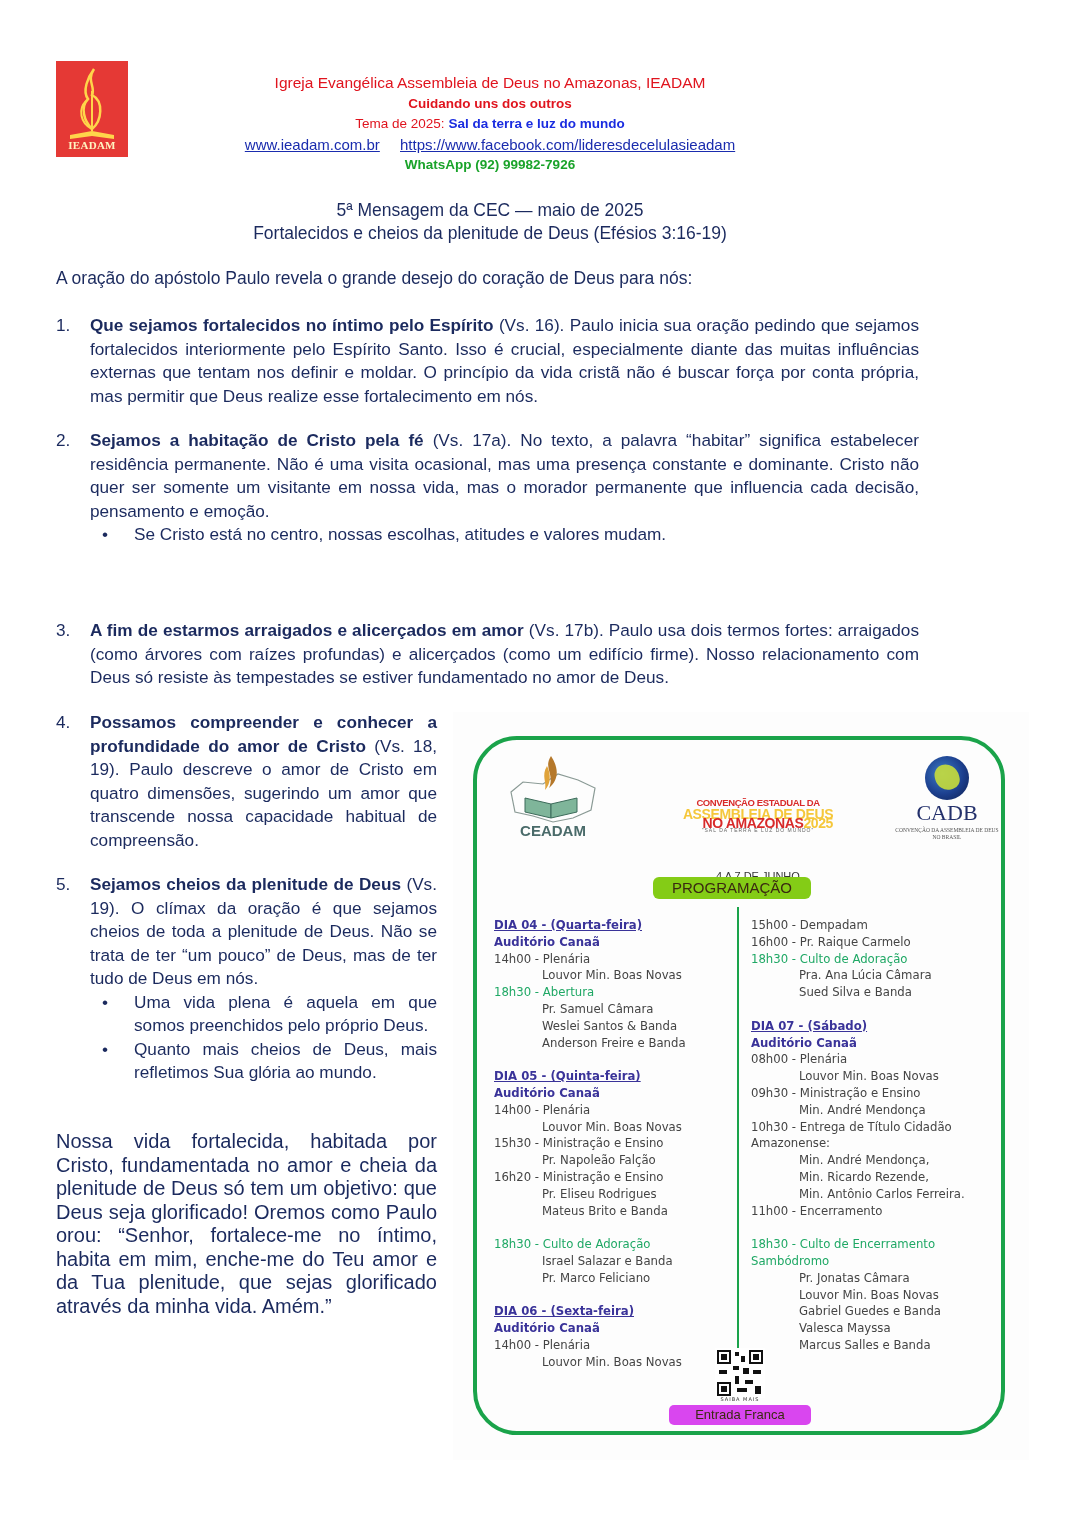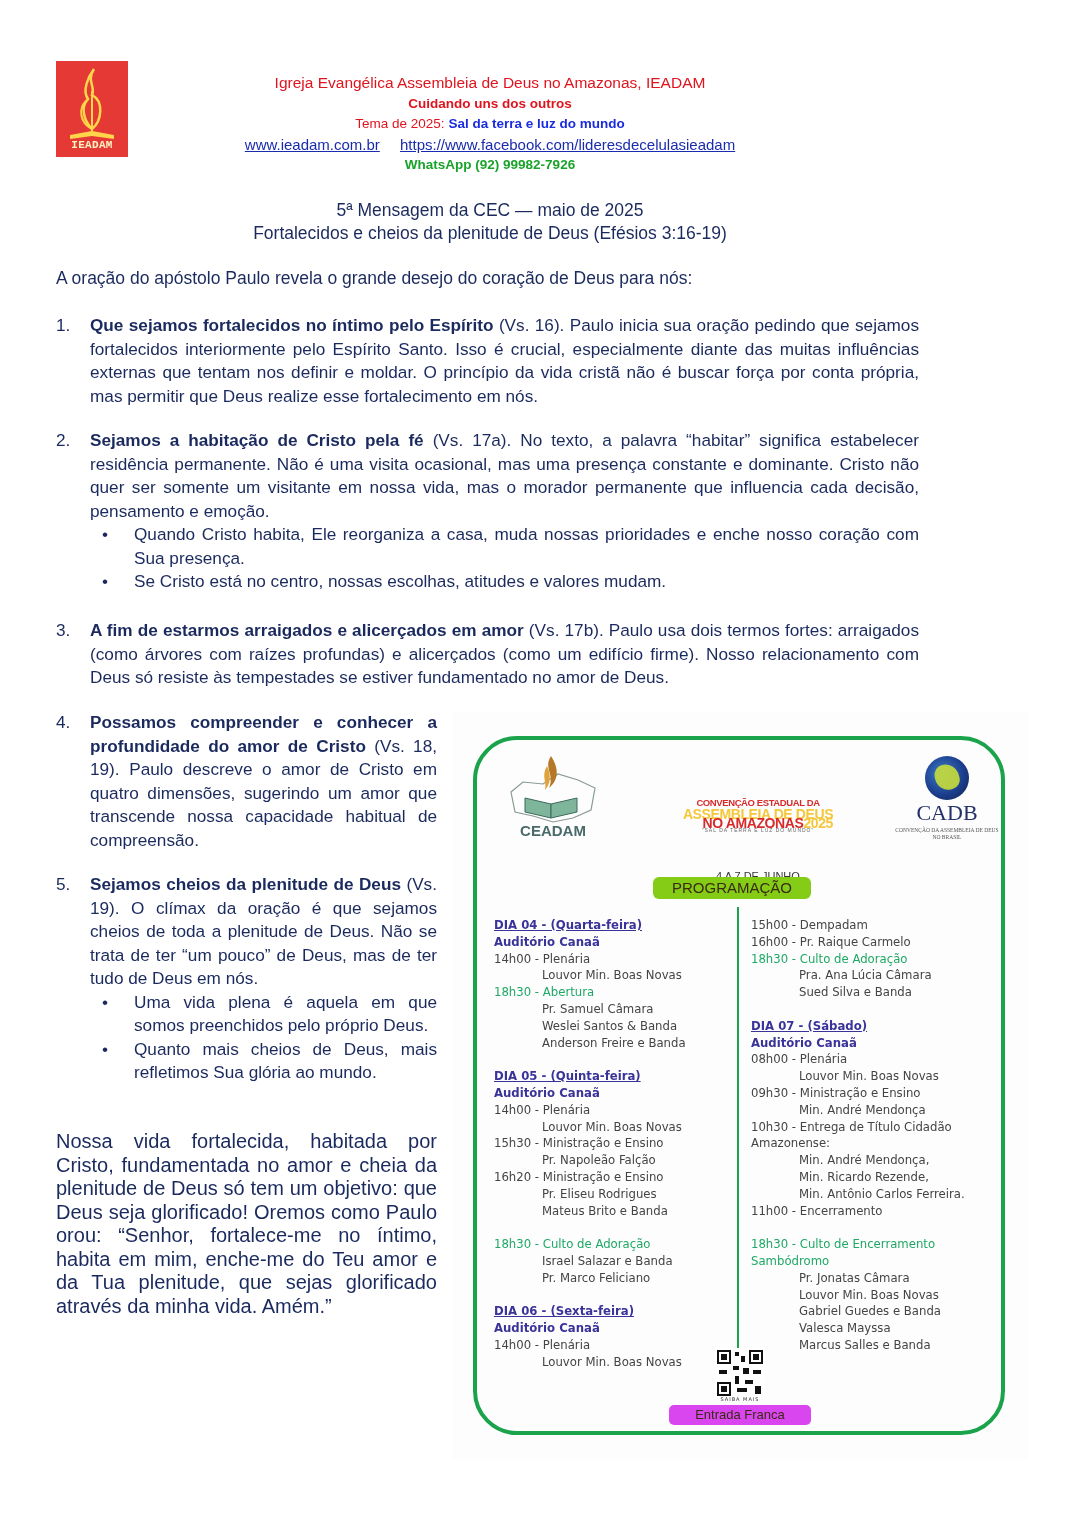--- a/index.html
+++ b/index.html
@@ -3,21 +3,21 @@
 <meta charset="utf-8">
 <style>
   html, body { margin: 0; padding: 0; background: #ffffff; }
   body { width: 1080px; height: 1528px; position: relative; overflow: hidden;
          font-family: "DejaVu Sans", sans-serif; color: #1b2a5e; }
 
   
   .logo { position: absolute; left: 56px; top: 61px; width: 72px; height: 96px; background: #e53935; }
   .logo svg { position: absolute; left: 0; top: 0; }
   .logo-text { position: absolute; left: 0; right: 0; bottom: 6px; text-align: center;
-               font-family: Liberation Mono, monospace; font-weight: bold; font-size: 11px;
+               font-family: Liberation Serif, serif; font-weight: bold; font-size: 11px;
                color: #fff3c0; letter-spacing: 0.3px; }
 
   .hdr { position: absolute; left: 150px; width: 680px; text-align: center;
          font-family: "Liberation Sans", sans-serif; }
   .hdr-1 { top: 74px; font-size: 15.5px; color: #e0141e; }
   .hdr-2 { top: 96px; font-size: 13.5px; color: #e0141e; font-weight: bold; }
   .hdr-3 { top: 116px; font-size: 13.5px; color: #e0141e; }
   .hdr-3 .theme { color: #1a2ce0; font-weight: bold; }
   .hdr-4 { top: 136px; font-size: 15px; color: #1a2cae; }
   .hdr-4 a { color: #1a2cae; text-decoration: underline; margin: 0 8px; }
@@ -140,21 +140,20 @@
 
 <div class="item item-full item-1">
   <span class="num">1.</span>
   <b>Que sejamos fortalecidos no íntimo pelo Espírito</b><span> (Vs. 16). Paulo inicia sua oração pedindo que sejamos fortalecidos interiormente pelo Espírito Santo. Isso é crucial, especialmente diante das muitas influências externas que tentam nos definir e moldar. O princípio da vida cristã não é buscar força por conta própria, mas permitir que Deus realize esse fortalecimento em nós.</span>
 </div>
 
 <div class="item item-full item-2">
   <span class="num">2.</span>
   <b>Sejamos a habitação de Cristo pela fé</b><span> (Vs. 17a). No texto, a palavra “habitar” significa estabelecer residência permanente. Não é uma visita ocasional, mas uma presença constante e dominante. Cristo não quer ser somente um visitante em nossa vida, mas o morador permanente que influencia cada decisão, pensamento e emoção.</span>
   <ul class="bullets">
-    <li>Quando Cristo habita, Ele reorganiza a casa, muda nossas prioridades e enche nosso coração com Sua presença.</li>
     <li>Se Cristo está no centro, nossas escolhas, atitudes e valores mudam.</li>
   </ul>
 </div>
 
 <div class="item item-full item-3">
   <span class="num">3.</span>
   <b>A fim de estarmos arraigados e alicerçados em amor</b><span> (Vs. 17b). Paulo usa dois termos fortes: arraigados (como árvores com raízes profundas) e alicerçados (como um edifício firme). Nosso relacionamento com Deus só resiste às tempestades se estiver fundamentado no amor de Deus.</span>
 </div>
 
 <div class="item item-narrow item-4">

